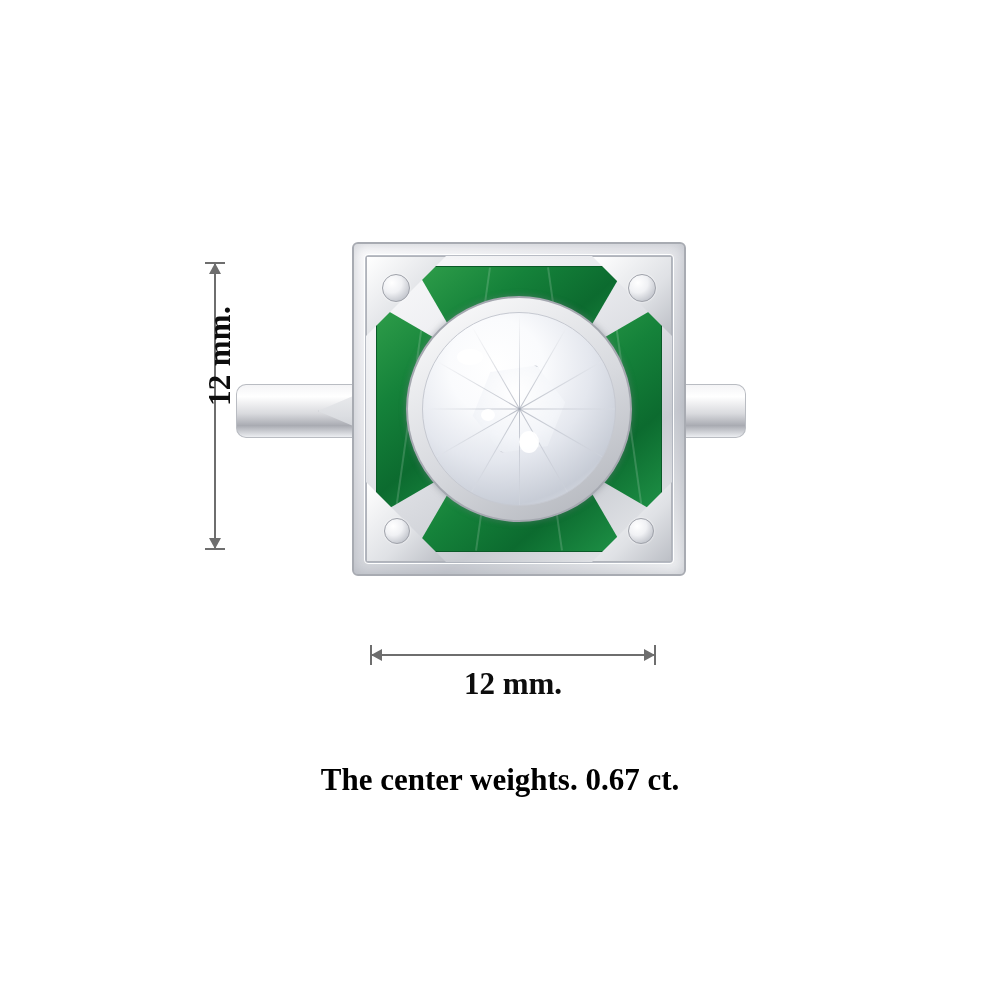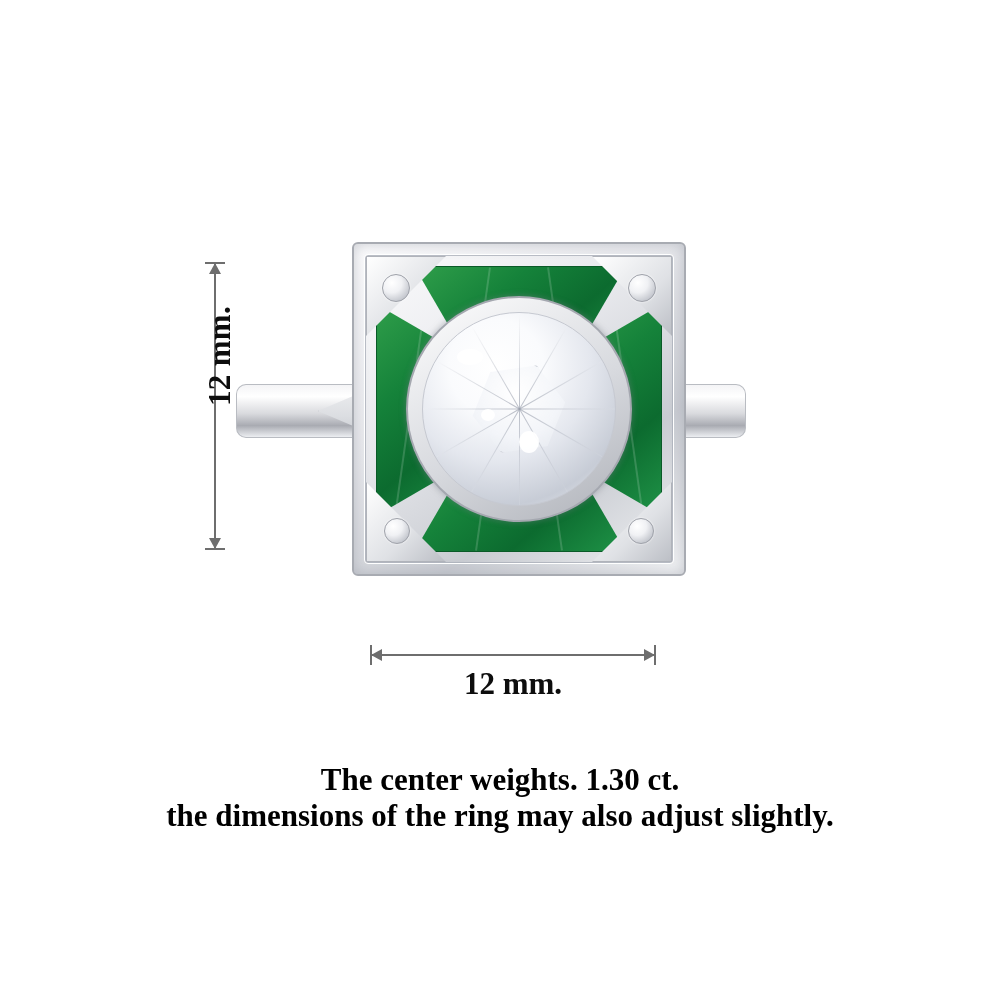--- a/index.html
+++ b/index.html
@@ -352,17 +352,16 @@
 
   <div id="h-rule">
     <span class="cap-v l"></span>
     <span class="cap-v r"></span>
     <span class="arrow left"></span>
     <span class="arrow right"></span>
   </div>
   <div id="h-label">12 mm.</div>
 
   <div id="caption">
-    <div>The center weights. 1.30 ct.</div>
-    <div>the dimensions of the ring may also adjust slightly.</div>
+    <div>The center weights. 0.67 ct.</div>
   </div>
 
 </div>
 
 </body></html>

